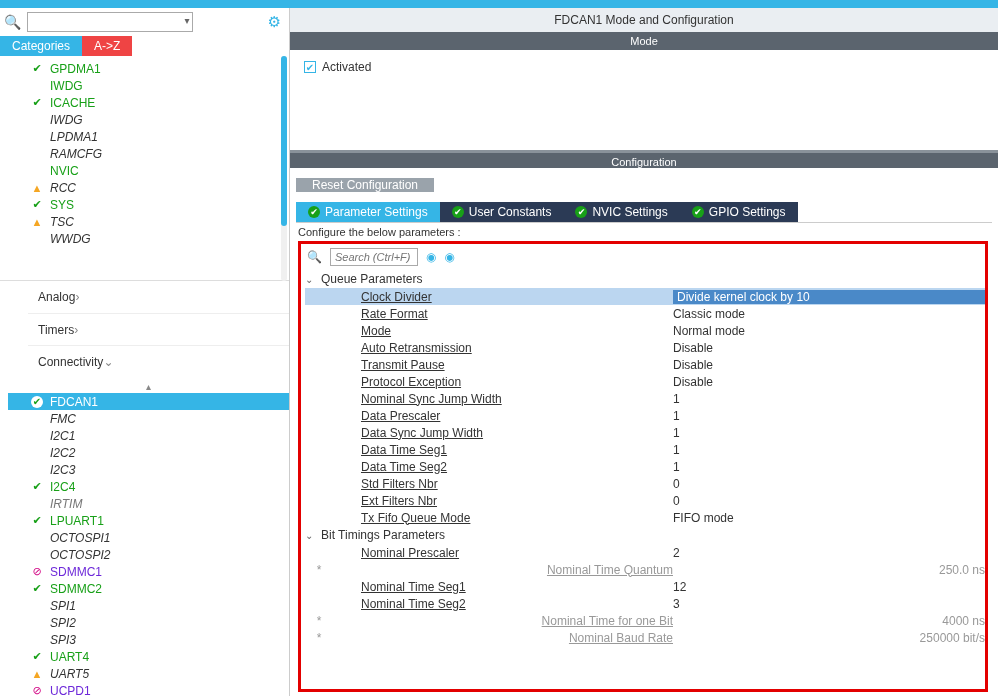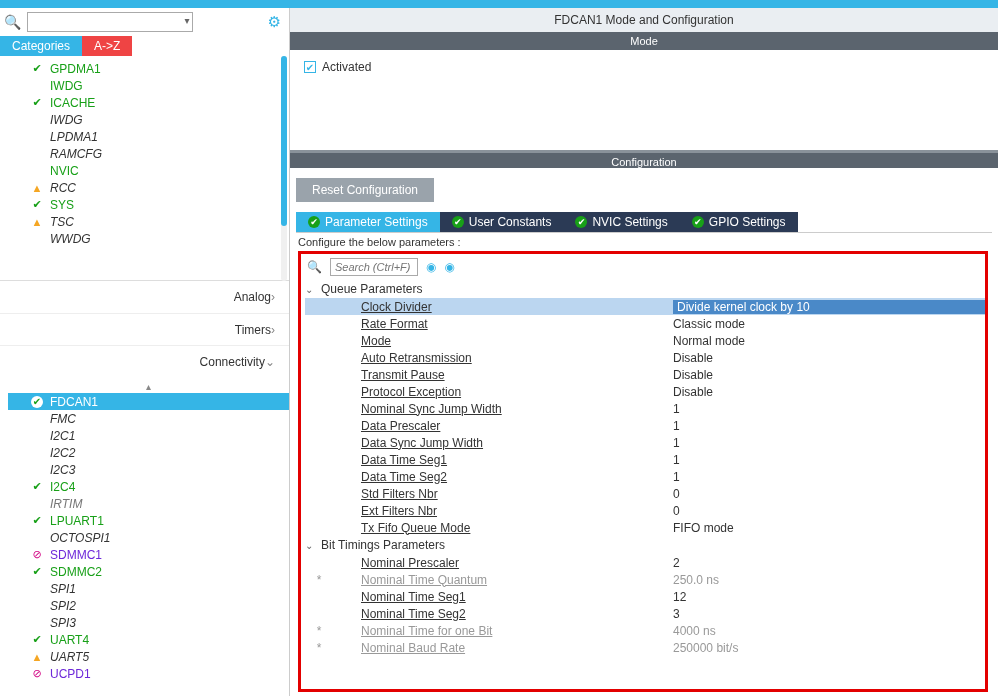--- a/index.html
+++ b/index.html
@@ -35,21 +35,21 @@
   .tree-item .lbl { }
   .ok-g { color:#18A018; }
   .warn-y { color:#F5A623; }
   .item-green .lbl { color:#18A018; }
   .item-gray  .lbl { color:#777; font-style:italic; }
   .item-blk   .lbl { color:#333;font-style:italic; }
   .item-mag   .lbl { color:#6d28d9; }
   .forbid { color:#D10082; }
 
   
-  .cat-row { display:flex; align-items:center; justify-content:flex-end; height:32px; padding:0 14px 0 10px; border-top:1px solid #eee; cursor:pointer;}
+  .cat-row { display:flex; align-items:center; justify-content:flex-start; height:32px; padding:0 14px 0 10px; border-top:1px solid #eee; cursor:pointer;margin-left:28px;}
   .cat-row:first-child { border-top:none; }
   .chev { font-size:12px; color:#888; }
 
   
   .conn-tree { padding:4px 0 4px 8px; position:relative; flex:1; overflow:hidden; }
   .up-arrow-row { text-align:center; color:#888; font-size:10px; height:12px;}
   .tree-item.selected { background:#35B5E6; color:#fff; }
   .tree-item.selected .lbl { color:#fff !important; }
   .tree-item.selected .icon { color:#fff !important; }
   .white-icon-bg { display:inline-flex; width:12px; height:12px; background:#fff; border-radius:50%; align-items:center; justify-content:center; color:#18A018; font-size:10px;}
@@ -57,21 +57,21 @@
   
   .right { flex:1; display:flex; flex-direction:column; background:#fff; }
   .title-bar { height:24px; background:#EAEEF2; display:flex; align-items:center; justify-content:center; font-size:12px; }
   .mode-bar { height:18px; background:#5B646E; color:#fff; text-align:center; font-size:11px; line-height:18px;}
   .mode-body { padding:10px 14px; height:100px; }
   .chk-row { display:flex; align-items:center; gap:6px; font-size:12px;}
   .chk { width:12px; height:12px; background:#fff; border:1px solid #35B5E6; display:inline-flex; align-items:center; justify-content:center; color:#35B5E6; font-size:10px;}
 
   .cfg-bar { height:18px; background:#5B646E; color:#fff; text-align:center; font-size:11px; line-height:18px; border-top:3px solid #8A929A; border-bottom:0;}
   .cfg-body { padding:10px 6px 0 6px; display:flex; flex-direction:column; flex:1; }
-  .reset-btn { background:#9AA3AB; color:#fff; border:none; height:24px; padding:0 12px; font-size:12px; width:138px; cursor:pointer;}
+  .reset-btn { background:#9AA3AB; color:#fff; border:none; height:14px; padding:0 12px; font-size:12px; width:138px; cursor:pointer;}
 
   .tabs { display:flex; margin-top:10px; }
   .tab { display:flex; align-items:center; gap:5px; padding:3px 12px; font-size:12px; color:#fff; cursor:pointer; }
   .tab.active { background:#35B5E6; }
   .tab.inactive { background:#2B3A55; }
   .tab .circ { width:12px; height:12px; border-radius:50%; background:#18A018; display:inline-flex; align-items:center; justify-content:center; font-size:9px; color:#fff;}
 
   .cfg-hint { font-size:11px; padding:3px 2px; border-top:1px solid #ccc;}
   .red-box { border:3px solid #E30000; flex:1; margin:0 4px 4px 2px; padding:4px 0 0 0; overflow:hidden;}
 
@@ -82,21 +82,21 @@
 
   .param-tree { font-size:12px; padding-left:4px; }
   .grp-row { display:flex; align-items:center; height:18px; gap:4px; cursor:pointer;}
   .grp-row .arr { color:#666; font-size:10px; width:12px;}
   .p-row { display:flex; height:17px; align-items:center;}
   .p-row .star { width:28px; text-align:center; color:#999;}
   .p-row .pname { width:340px; padding-left:28px;text-decoration:underline;}
   .p-row .pval { flex:1; }
   .p-row.sel { background:#BBD6F0; }
   .p-row.sel .pval { background:#4A89C8; color:#fff; padding-left:4px;}
-  .p-row.calc .pname, .p-row.calc .pval { color:#999; }
+  .p-row.calc .pname, .p-row.calc .pval { color:#999;text-align:right; }
   .p-row.indent2 .pname { padding-left:28px; }
 </style>
 </head>
 <body>
 
 <div class="top-bar"></div>
 <div class="layout">
 
   <div class="sidebar">
     <div class="sb-search-row">
@@ -212,20 +212,24 @@
             <span class="lbl">IRTIM</span>
           </div>
           <div class="tree-item item-green">
             <span class="icon ok-g">✔</span>
             <span class="lbl">LPUART1</span>
           </div>
           <div class="tree-item item-blk">
             <span class="icon"></span>
             <span class="lbl">OCTOSPI1</span>
           </div>
+          <div class="tree-item item-blk">
+            <span class="icon"></span>
+            <span class="lbl">OCTOSPI2</span>
+          </div>
           <div class="tree-item item-mag">
             <span class="icon forbid">⊘</span>
             <span class="lbl">SDMMC1</span>
           </div>
           <div class="tree-item item-green">
             <span class="icon ok-g">✔</span>
             <span class="lbl">SDMMC2</span>
           </div>
           <div class="tree-item item-blk">
             <span class="icon"></span>

